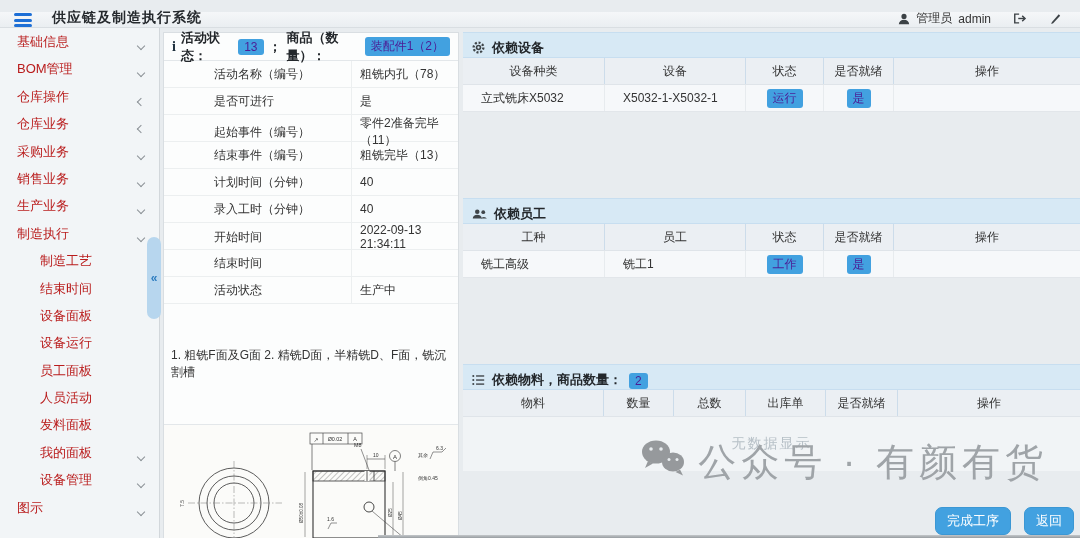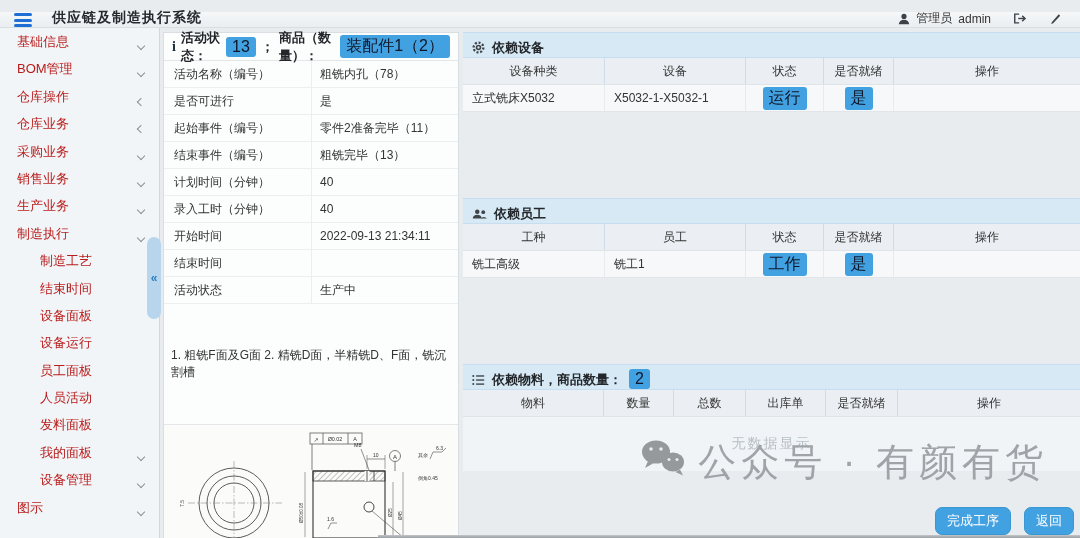--- a/index.html
+++ b/index.html
@@ -32,43 +32,43 @@
   .collapse-handle { position:absolute; left:147px; top:237px; width:14px; height:82px;
     background:#b7d6ee; border-radius:7px; z-index:6; display:flex; align-items:center;
     justify-content:center; color:#2e7dc0; font-size:12px; font-weight:bold; cursor:pointer; }
 
   
   .mid-panel { position:absolute; left:163px; top:32px; width:296px; height:506px;
     background:#fcfdfd; border:1px solid #d9dee2; z-index:4; }
   .mid-header { height:28px; display:flex; align-items:center; gap:5px; padding:0 8px;
     border-bottom:1px solid #e3e7ea; font-size:13px; font-weight:bold; color:#23272b; }
   .info-i { font-family:"Liberation Serif",serif; font-weight:bold; font-size:14px; color:#20313f; }
-  .badge { background:#42a1e0; color:#0f172a; font-size:16px; font-weight:normal;
+  .badge { background:#42a1e0; color:#4c1d95; font-size:12px; font-weight:normal;
     padding:1px 6px; border-radius:3px; white-space:nowrap; }
   .frow { display:grid; grid-template-columns:148px 1fr; height:27px;
-    border-bottom:1px solid #eceff0; font-size:12px; color:#333; }
+    border-bottom:1px solid #eceff0; font-size:12px; color:#333;padding-left:40px; }
   .flabel { display:flex; align-items:center; padding-left:10px; border-right:1px solid #eceff0; }
   .fvalue { display:flex; align-items:center; padding-left:8px; }
   .note-area { height:121px; border-bottom:1px solid #e3e7ea; display:flex; align-items:center;
     padding:0 7px; font-size:12px; color:#333; }
   .drawing { height:113px; background:#fbfbf9; overflow:hidden; }
 
   
   .right-panel { position:absolute; left:463px; top:32px; right:0; bottom:0; }
   .sec-header { height:26px; background:#d7e9f5; border-top:1px solid #c7def0; border-bottom:1px solid #c7def0;
     display:flex; align-items:flex-end; gap:7px; padding-left:9px;
     font-size:13px; font-weight:bold; color:#23272b; }
   .tbl-head { height:27px; background:#ebeff3; border-bottom:1px solid #dfe4e9; }
   .tbl-head .cell { display:flex; align-items:center; justify-content:center;
     font-size:12px; color:#333; border-right:1px solid #ccdcea; height:100%; }
   .tbl-head .cell:last-child { border-right:none; }
   .tbl-row { height:27px; background:#f6f8fa; border-bottom:1px solid #e2e6ea; }
   .tbl-row .cell { display:flex; align-items:center; font-size:12px; color:#333;
     border-right:1px solid #e7ebee; height:100%; justify-content:center; }
-  .tbl-row .cell.lft { justify-content:flex-start; padding-left:9px; }
+  .tbl-row .cell.lft { justify-content:flex-start; padding-left:18px; }
   .tbl-row .cell:last-child { border-right:none; }
   .tbl5 { display:grid; grid-template-columns:142px 141px 78px 70px 1fr; }
   .tbl6 { display:grid; grid-template-columns:141px 70px 72px 80px 72px 1fr; }
   .spacer86 { height:86px; }
   .empty-row { height:54px; display:flex; justify-content:center; align-items:center;
     color:#b7c0c7; font-size:14px; letter-spacing:2px; background:#f1f4f6; }
 
   
   .watermark { position:absolute; right:32px; top:437px; display:flex; align-items:center;
     gap:12px; color:#9fa4a8; font-size:38px; letter-spacing:5px; z-index:20; }

